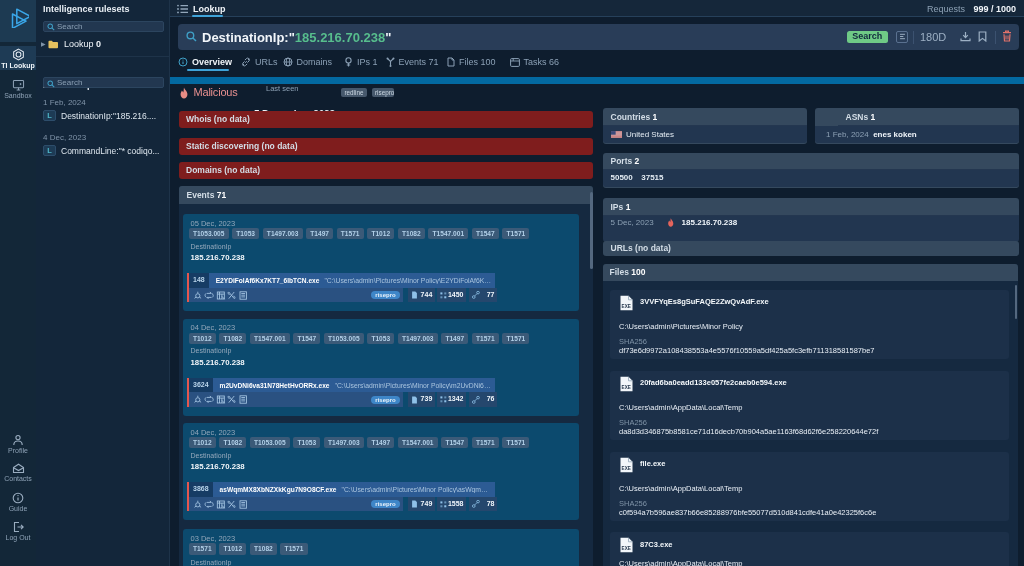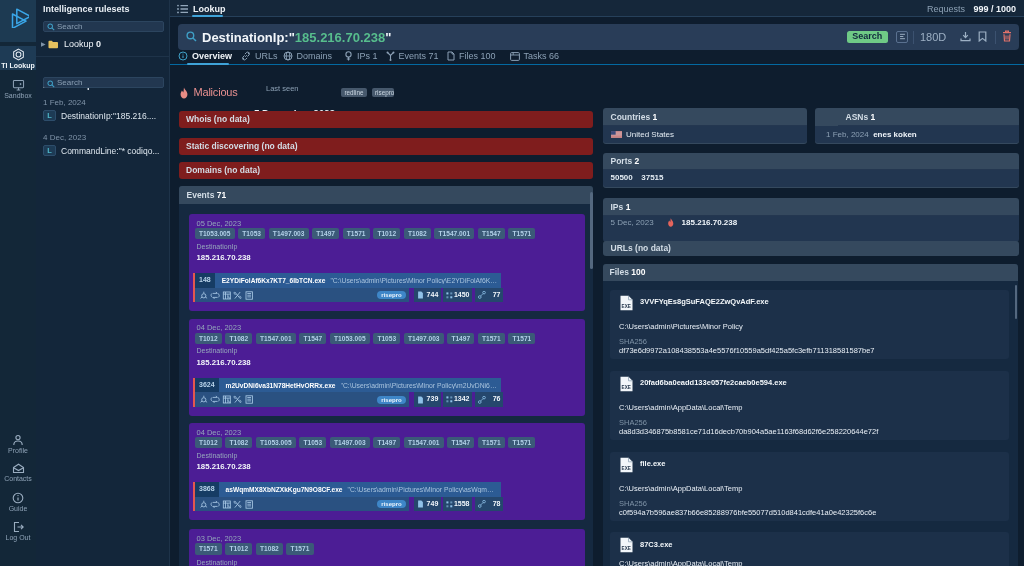--- a/index.html
+++ b/index.html
@@ -36,21 +36,21 @@
 
 #searchbar { position:absolute; left:178px; top:23.5px; width:841px; height:26px; background:#293d58; border-radius:4px; }
 #query { position:absolute; left:24px; top:6px; font-size:13px; font-weight:bold; color:#f2f6fa; letter-spacing:0; }
 #query .grn { color:#57bd8d; }
 #searchbtn { position:absolute; left:668.5px; top:7.5px; width:41.5px; height:11.5px; background:#6fca86; border-radius:2.5px; color:#11293d; font-size:9px; font-weight:bold; text-align:center; line-height:11.5px; }
 .sep { position:absolute; top:7px; width:1px; height:13px; background:#3c5270; }
 #preset { position:absolute; left:718px; top:7px; width:12px; height:12px; border:1px solid #5a7190; border-radius:2px; }
 #d180 { position:absolute; left:742px; top:7px; color:#9db0c4; font-size:11px; }
 
 
-#tabsrow { position:absolute; left:170px; top:44px; width:854px; height:21px; border-bottom:1px solid #0369a1; }
+#tabsrow { position:absolute; left:170px; top:50px; width:854px; height:34px; border-bottom:7px solid #0369a1; }
 .tab { position:absolute; top:7px; font-size:9px; color:#8ba0b5; }
 .tab b { color:#f0f4f8; }
 .tab svg { vertical-align:-2px; margin-right:4px; }
 #tabunderline { position:absolute; left:17px; top:18.5px; width:42px; height:2px; background:#3fa3d8; border-radius:1px; }
 
 
 #malrow { position:absolute; left:170px; top:71px; width:854px; height:35px; }
 #maltxt { position:absolute; left:23.5px; top:15px; color:#e89090; font-size:11px; letter-spacing:-0.2px; }
 #lastseen { position:absolute; left:84px; top:13px; color:#8ca0b4; font-size:7.5px;margin-left:12px; }
 #lastdate { position:absolute; left:84px; top:20.5px; color:#f0f4f8; font-size:10px; font-weight:bold; letter-spacing:-0.2px;margin-top:17px; }
@@ -60,21 +60,21 @@
 .barsec { position:absolute; left:178.5px; width:414px; height:17px; background:#7f1d1d; border-radius:3px; color:#d3dde6; font-size:8.5px; font-weight:bold; line-height:17px; padding-left:7.5px; }
 .rsec { position:absolute; background:#35495e; border-radius:3px; color:#d3dde6; font-size:8.5px; font-weight:bold; }
 .rsec .hdr { height:17px; line-height:17px; padding-left:8px; border-bottom:1px solid #243750; }
 .rsec .hdr b, .barsec b { color:#ffffff; }
 .rsec .bdy { background:#223650; border-radius:0 0 3px 3px; color:#e4ecf3; font-weight:normal; }
 
 
 #events { position:absolute; left:178.5px; top:186px; width:414px; height:380px; background:#152940; border-radius:3px 3px 0 0; }
 #events .hdr { height:18px; line-height:18px; padding-left:8px; background:#35495e; border-radius:3px 3px 0 0; color:#d3dde6; font-size:8.5px; font-weight:bold; }
 #events .hdr b { color:#fff; }
-.ecard { position:absolute; left:10px; width:396px; height:97px; background:#4c1d95; border-radius:3px; }
+.ecard { position:absolute; left:4px; width:396px; height:97px; background:#0c4a6e; border-radius:3px; }
 .edate { position:absolute; left:8px; top:4.5px; color:#93a7ba; font-size:7.5px; }
 .echips { position:absolute; left:6.2px; top:14px; height:11.3px; line-height:11.3px; white-space:nowrap; font-size:0; }
 .echips span { display:inline-block; vertical-align:top; height:11.3px; background:#3b5a78; border-radius:2px; color:#b2d0e8; font-size:6.6px; font-weight:bold; line-height:11.3px; padding:0 4.2px; margin-right:3.5px; }
 .elbl { position:absolute; left:8px; top:28.5px; color:#96a9bc; font-size:7px; }
 .eip { position:absolute; left:8px; top:39px; color:#f2f6fa; font-size:7.8px; font-weight:bold; }
 .etask { position:absolute; left:4px; top:59px; width:308.5px; height:29.4px; }
 .etask .redbar { position:absolute; left:0; top:0; width:2.5px; height:29.4px; background:#e4574f; }
 .etask .r1 { position:absolute; left:2.5px; top:0; width:306px; height:14.7px; background:#2c5b94; display:flex; align-items:center; overflow:hidden; }
 .etask .tid { flex:0 0 auto; align-self:stretch; background:#163c64; color:#b9d4ea; font-size:7px; font-weight:bold; line-height:14.7px; padding:0 4px; }
 .etask .fname { flex:0 0 auto; margin-left:7px; color:#ffffff; font-size:6.6px; font-weight:bold; white-space:nowrap; }

